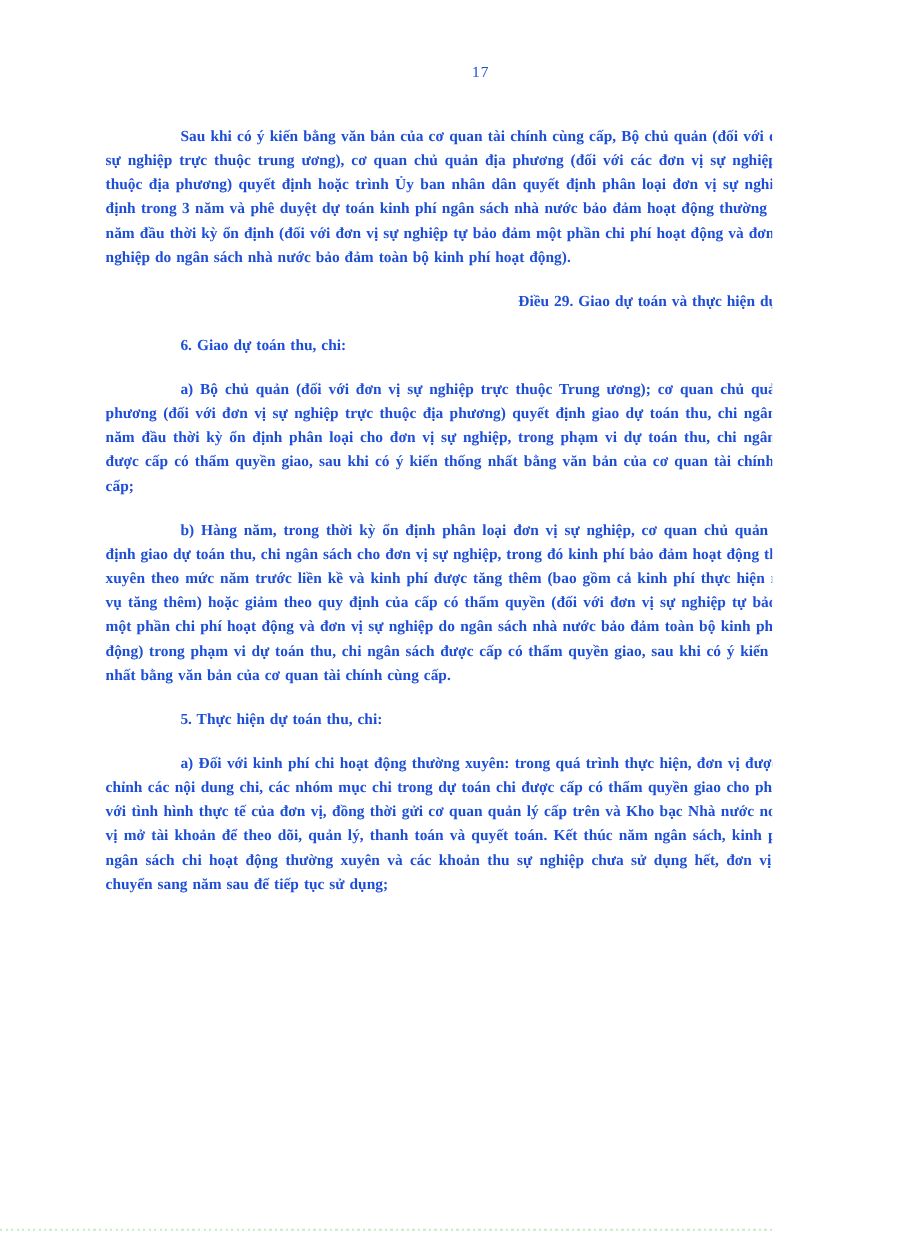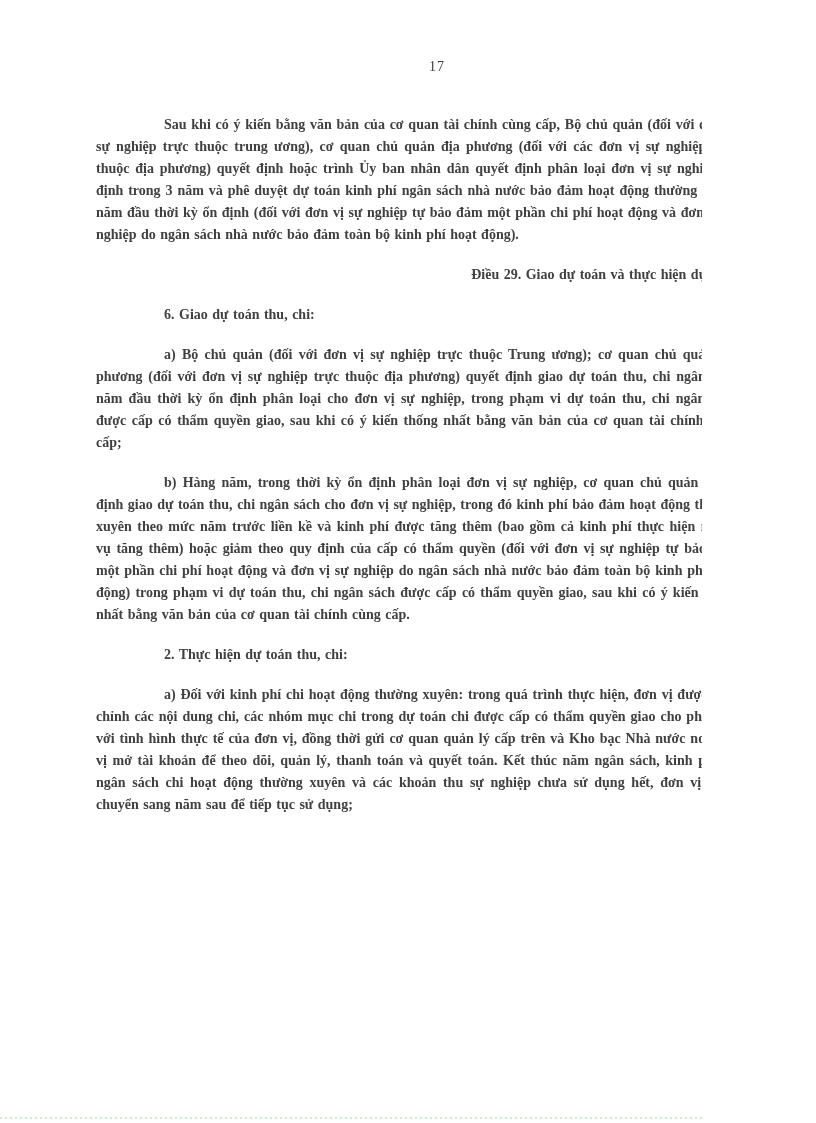--- a/index.html
+++ b/index.html
@@ -2,21 +2,21 @@
 <html><head>
 <meta charset="utf-8">
 <style>
   html, body { margin: 0; padding: 0; background: #ffffff; }
   .page {
     position: relative;
     width: 702px;
     height: 1123px;
     background: #ffffff;
     font-family: "Liberation Serif", "DejaVu Serif", serif;
-    color: #404040;
+    color: #1d4ed8;
     overflow: hidden;
   }
   .page-number {
     position: absolute;
     top: 58px;
     left: 437px;
     transform: translateX(-50%);
     font-size: 14px;
     line-height: 18px;
     letter-spacing: 1px;
@@ -58,18 +58,18 @@
 
 <div class="page">
   <div class="page-number">17</div>
 
   <div class="content">
     <p class="para">Sau khi có ý kiến bằng văn bản của cơ quan tài chính cùng cấp, Bộ chủ quản (đối với đơn vị sự nghiệp trực thuộc trung ương), cơ quan chủ quản địa phương (đối với các đơn vị sự nghiệp trực thuộc địa phương) quyết định hoặc trình Ủy ban nhân dân quyết định phân loại đơn vị sự nghiệp ổn định trong 3 năm và phê duyệt dự toán kinh phí ngân sách nhà nước bảo đảm hoạt động thường xuyên năm đầu thời kỳ ổn định (đối với đơn vị sự nghiệp tự bảo đảm một phần chi phí hoạt động và đơn vị sự nghiệp do ngân sách nhà nước bảo đảm toàn bộ kinh phí hoạt động).</p>
     <p class="para heading">Điều 29. Giao dự toán và thực hiện dự toán</p>
     <p class="para">6. Giao dự toán thu, chi:</p>
     <p class="para">a) Bộ chủ quản (đối với đơn vị sự nghiệp trực thuộc Trung ương); cơ quan chủ quản địa phương (đối với đơn vị sự nghiệp trực thuộc địa phương) quyết định giao dự toán thu, chi ngân sách năm đầu thời kỳ ổn định phân loại cho đơn vị sự nghiệp, trong phạm vi dự toán thu, chi ngân sách được cấp có thẩm quyền giao, sau khi có ý kiến thống nhất bằng văn bản của cơ quan tài chính cùng cấp;</p>
     <p class="para">b) Hàng năm, trong thời kỳ ổn định phân loại đơn vị sự nghiệp, cơ quan chủ quản quyết định giao dự toán thu, chi ngân sách cho đơn vị sự nghiệp, trong đó kinh phí bảo đảm hoạt động thường xuyên theo mức năm trước liền kề và kinh phí được tăng thêm (bao gồm cả kinh phí thực hiện nhiệm vụ tăng thêm) hoặc giảm theo quy định của cấp có thẩm quyền (đối với đơn vị sự nghiệp tự bảo đảm một phần chi phí hoạt động và đơn vị sự nghiệp do ngân sách nhà nước bảo đảm toàn bộ kinh phí hoạt động) trong phạm vi dự toán thu, chi ngân sách được cấp có thẩm quyền giao, sau khi có ý kiến thống nhất bằng văn bản của cơ quan tài chính cùng cấp.</p>
-    <p class="para">2. Thực hiện dự toán thu, chi:</p>
+    <p class="para">5. Thực hiện dự toán thu, chi:</p>
     <p class="para">a) Đối với kinh phí chi hoạt động thường xuyên: trong quá trình thực hiện, đơn vị được điều chỉnh các nội dung chi, các nhóm mục chi trong dự toán chi được cấp có thẩm quyền giao cho phù hợp với tình hình thực tế của đơn vị, đồng thời gửi cơ quan quản lý cấp trên và Kho bạc Nhà nước nơi đơn vị mở tài khoản để theo dõi, quản lý, thanh toán và quyết toán. Kết thúc năm ngân sách, kinh phí do ngân sách chi hoạt động thường xuyên và các khoản thu sự nghiệp chưa sử dụng hết, đơn vị được chuyển sang năm sau để tiếp tục sử dụng;</p>
   </div>
 
   <div class="page-break"></div>
 </div>
 
 </body></html>

